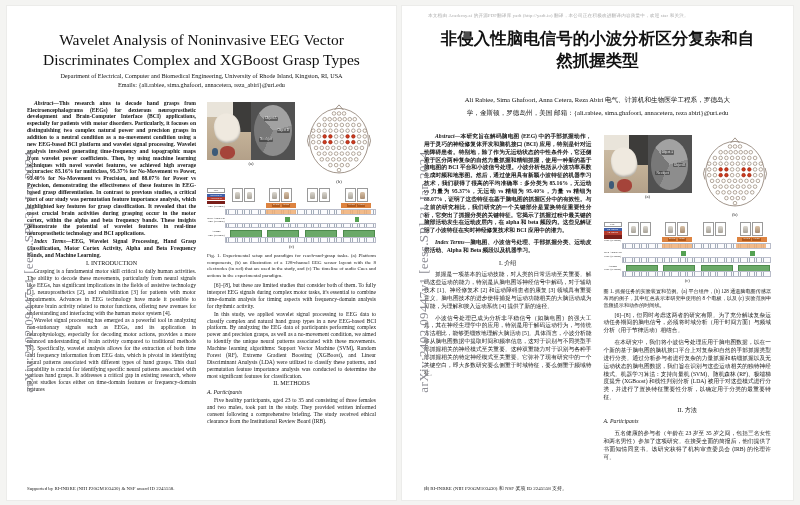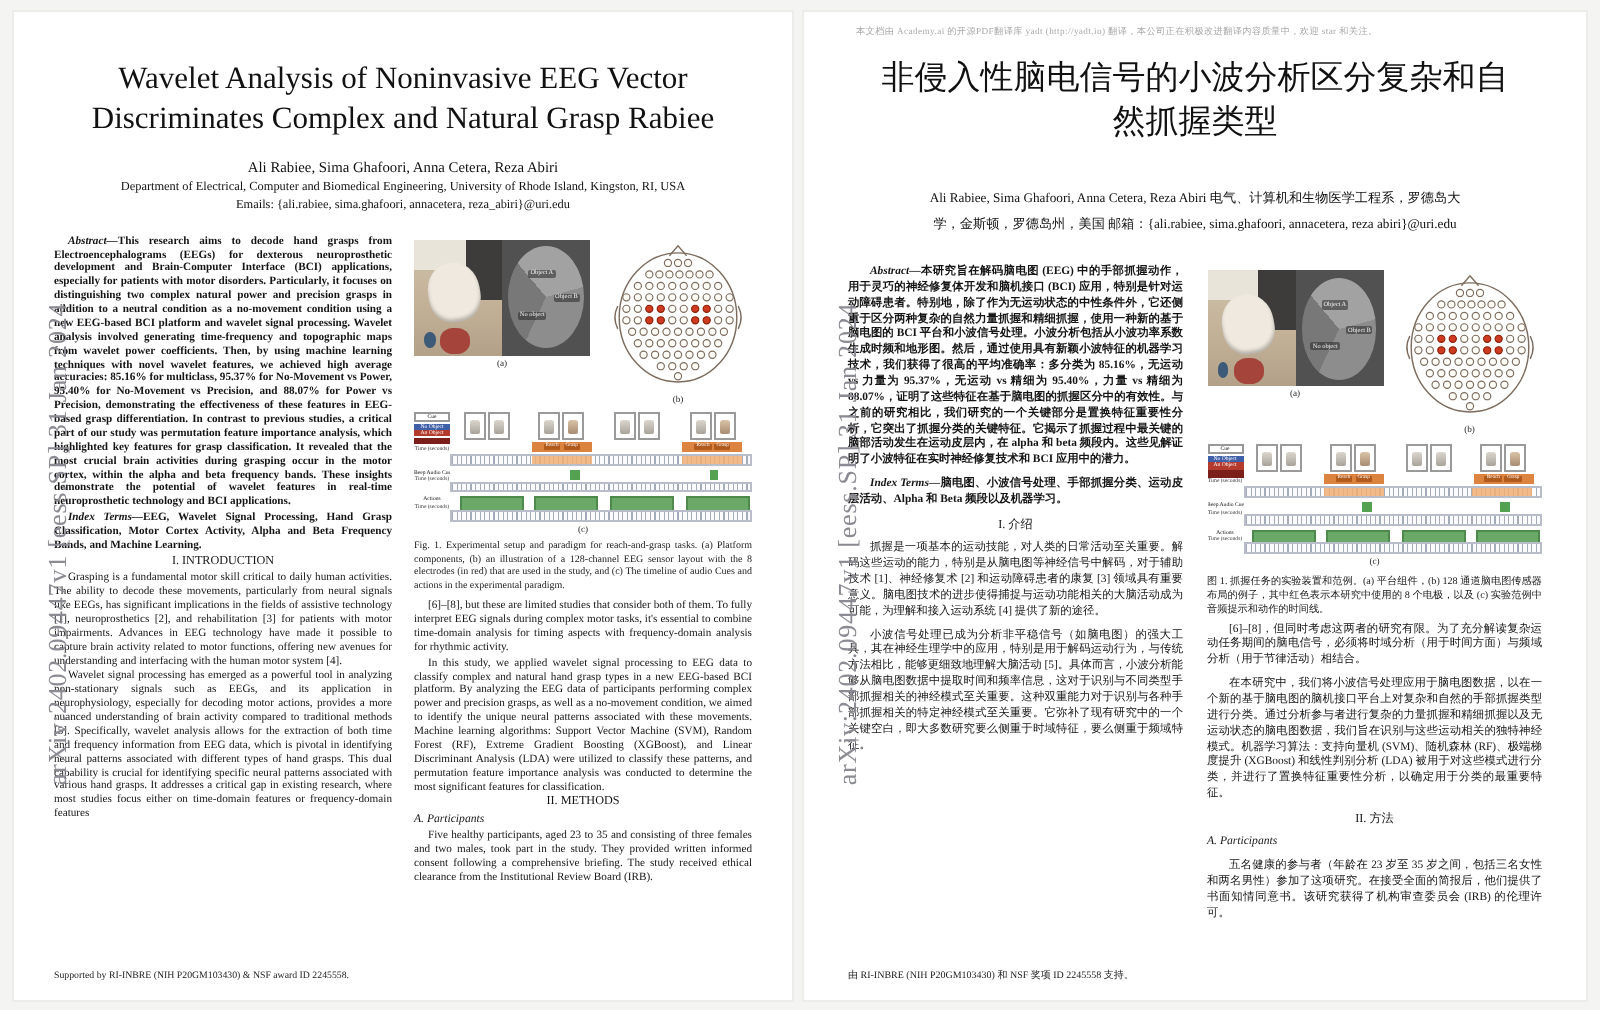--- a/index.html
+++ b/index.html
@@ -25,21 +25,21 @@
   .col p{margin:0 0 1px;text-indent:7px;}
   .abs{font-weight:bold;}
   .lead{font-style:italic;font-weight:bold;}
   .sec{text-align:center;font-variant:small-caps;font-size:6.1px;margin:5px 0 3px;text-indent:0 !important;}
   .subsec{font-style:italic;font-size:5.8px;margin:3px 0 2px;text-indent:0 !important;}
   .footnote{position:absolute;bottom:9px;left:20px;width:170px;font-size:4.9px;color:#222;}
   .footnote-r{position:absolute;bottom:9px;left:22px;width:182px;font-size:5px;color:#222;}
 
   
   .trnote{margin:7px 26px 0;font-size:4.6px;color:#a8a8a8;letter-spacing:.2px;}
-  .title-zh{margin:10px 33px 0;text-align:center;font-size:16.5px;font-weight:normal;color:#111;}
+  .title-zh{margin:10px 33px 0;text-align:center;font-size:16.5px;font-weight:bold;color:#111;}
   .authors-zh{margin:22px 44px 0;text-align:center;font-size:6.6px;line-height:1.9;color:#111;}
   .cols-zh{display:flex;gap:12px;margin-top:14px;padding:0 22px;}
   .col-zh{flex:1;min-width:0;text-align:justify;font-size:5.7px;line-height:1.38;color:#151515;}
   .col-zh p{margin:0 0 4px;text-indent:11px;}
 
   
   .fig{margin:2px 0 3px;}
   .fig-top{display:flex;align-items:flex-start;gap:7px;}
   .fig-a{width:88px;}
   .fig-a-photos{display:flex;height:58px;}
@@ -101,23 +101,22 @@
 </head>
 <body>
 
 <div class="canvas">
 
   <div class="page page-left">
     <div class="wm">arXiv:2402.09447v1  [eess.SP]  31 Jan 2024</div>
 
     <div class="title">
       <div>Wavelet Analysis of Noninvasive EEG Vector</div>
-      <div>Discriminates Complex and Natural Grasp Rabiee</div>
+      <div>Discriminates Complex and XGBoost Grasp Types</div>
     </div>
-    <div class="authors">Ali Rabiee, Sima Ghafoori, Anna Cetera, Reza Abiri</div>
     <div class="affil">Department of Electrical, Computer and Biomedical Engineering, University of Rhode Island, Kingston, RI, USA</div>
     <div class="emails">Emails: {ali.rabiee, sima.ghafoori, annacetera, reza_abiri}@uri.edu</div>
 
     <div class="cols">
 
       <div class="col">
         <p class="abs"><span class="lead">Abstract—</span><span>This research aims to decode hand grasps from Electroencephalograms (EEGs) for dexterous neuroprosthetic development and Brain-Computer Interface (BCI) applications, especially for patients with motor disorders. Particularly, it focuses on distinguishing two complex natural power and precision grasps in addition to a neutral condition as a no-movement condition using a new EEG-based BCI platform and wavelet signal processing. Wavelet analysis involved generating time-frequency and topographic maps from wavelet power coefficients. Then, by using machine learning techniques with novel wavelet features, we achieved high average accuracies: 85.16% for multiclass, 95.37% for No-Movement vs Power, 95.40% for No-Movement vs Precision, and 88.07% for Power vs Precision, demonstrating the effectiveness of these features in EEG-based grasp differentiation. In contrast to previous studies, a critical part of our study was permutation feature importance analysis, which highlighted key features for grasp classification. It revealed that the most crucial brain activities during grasping occur in the motor cortex, within the alpha and beta frequency bands. These insights demonstrate the potential of wavelet features in real-time neuroprosthetic technology and BCI applications.</span></p>
         <p class="abs"><span class="lead">Index Terms—</span><span>EEG, Wavelet Signal Processing, Hand Grasp Classification, Motor Cortex Activity, Alpha and Beta Frequency Bands, and Machine Learning.</span></p>
         <p class="sec">I. INTRODUCTION</p>
         <p>Grasping is a fundamental motor skill critical to daily human activities. The ability to decode these movements, particularly from neural signals like EEGs, has significant implications in the fields of assistive technology [1], neuroprosthetics [2], and rehabilitation [3] for patients with motor impairments. Advances in EEG technology have made it possible to capture brain activity related to motor functions, offering new avenues for understanding and interfacing with the human motor system [4].</p>

